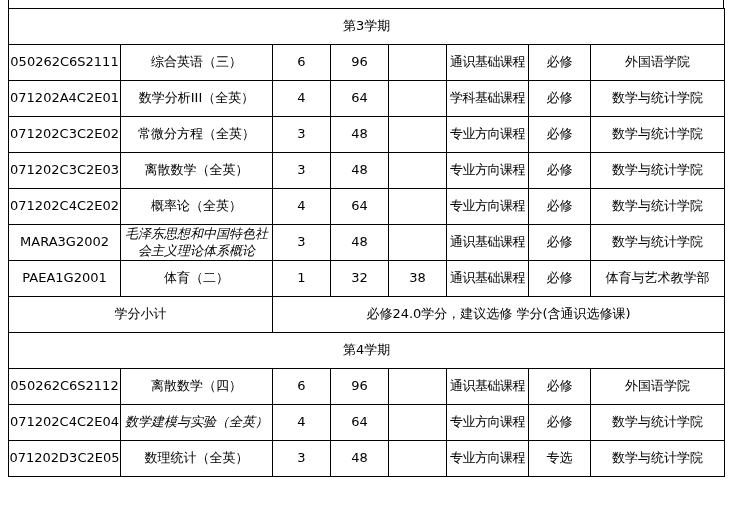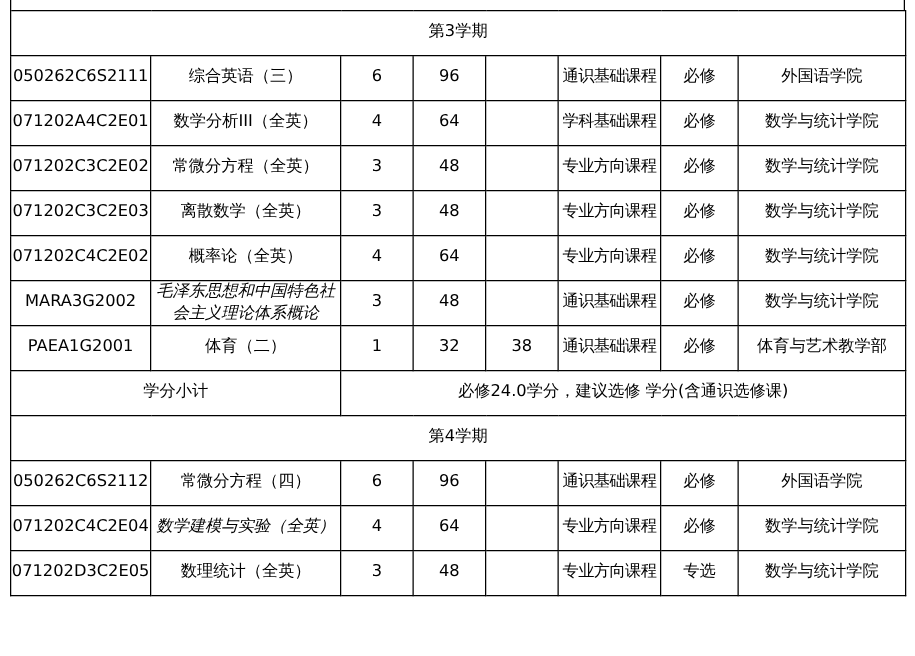--- a/index.html
+++ b/index.html
@@ -198,21 +198,21 @@
         <td class="first subtotal-label" colspan="2">学分小计</td>
         <td class="subtotal-value" colspan="6">必修24.0学分，建议选修    学分(含通识选修课)</td>
       </tr>
 
       <tr>
         <td class="first term-header" colspan="8">第4学期</td>
       </tr>
 
       <tr>
         <td class="first cell-code">050262C6S2112</td>
-        <td class="cell-name">常微分方程（四）</td>
+        <td class="cell-name">离散数学（四）</td>
         <td class="cell-num">6</td>
         <td class="cell-num">96</td>
         <td class="cell-num"></td>
         <td class="cell-cat">通识基础课程</td>
         <td class="cell-type">必修</td>
         <td class="cell-dept">外国语学院</td>
       </tr>
       <tr>
         <td class="first cell-code">071202C4C2E04</td>
         <td class="cell-name two-line">数学建模与实验（全英）</td>

